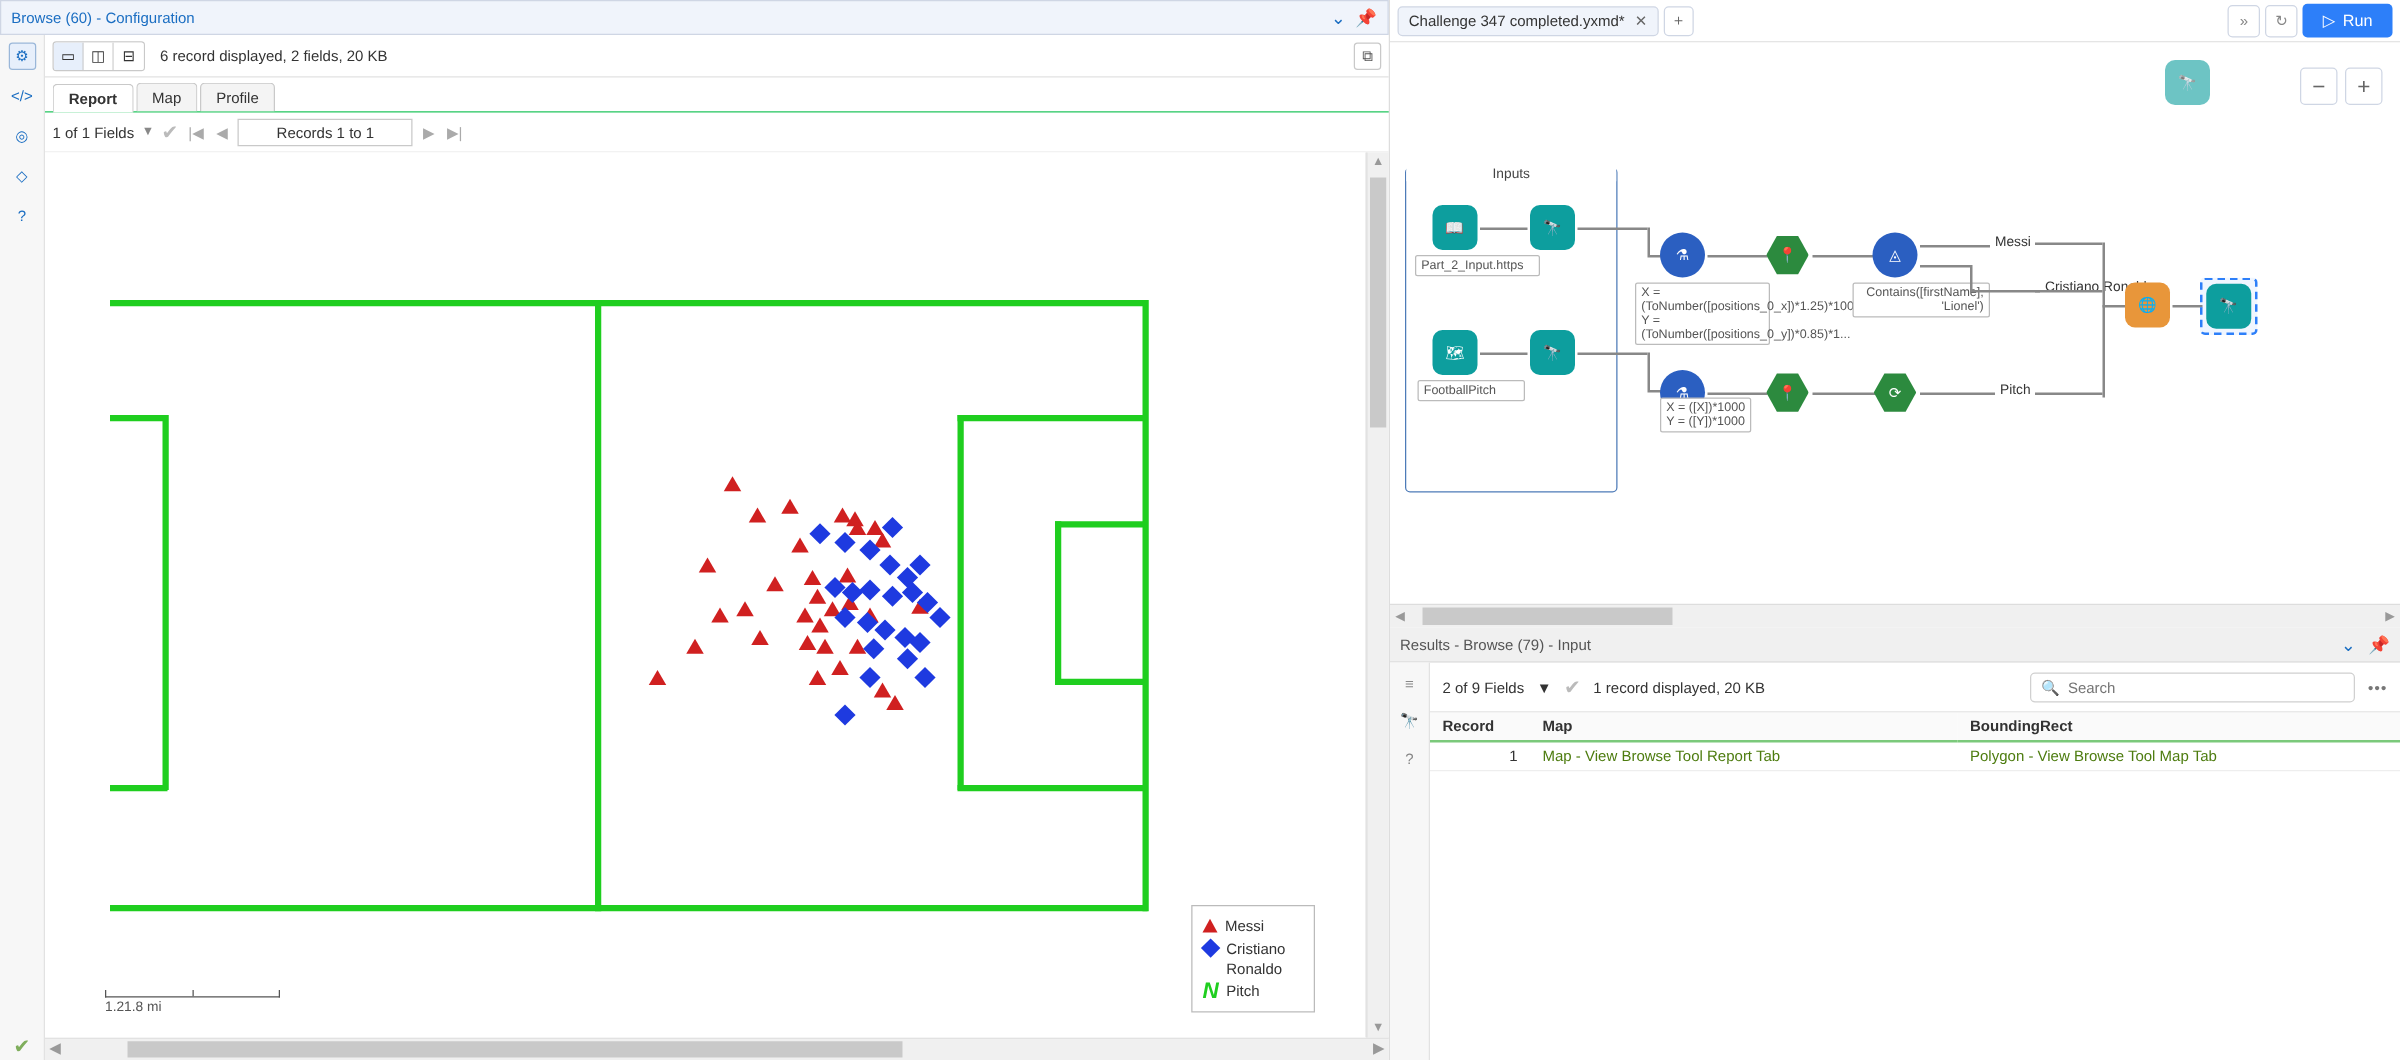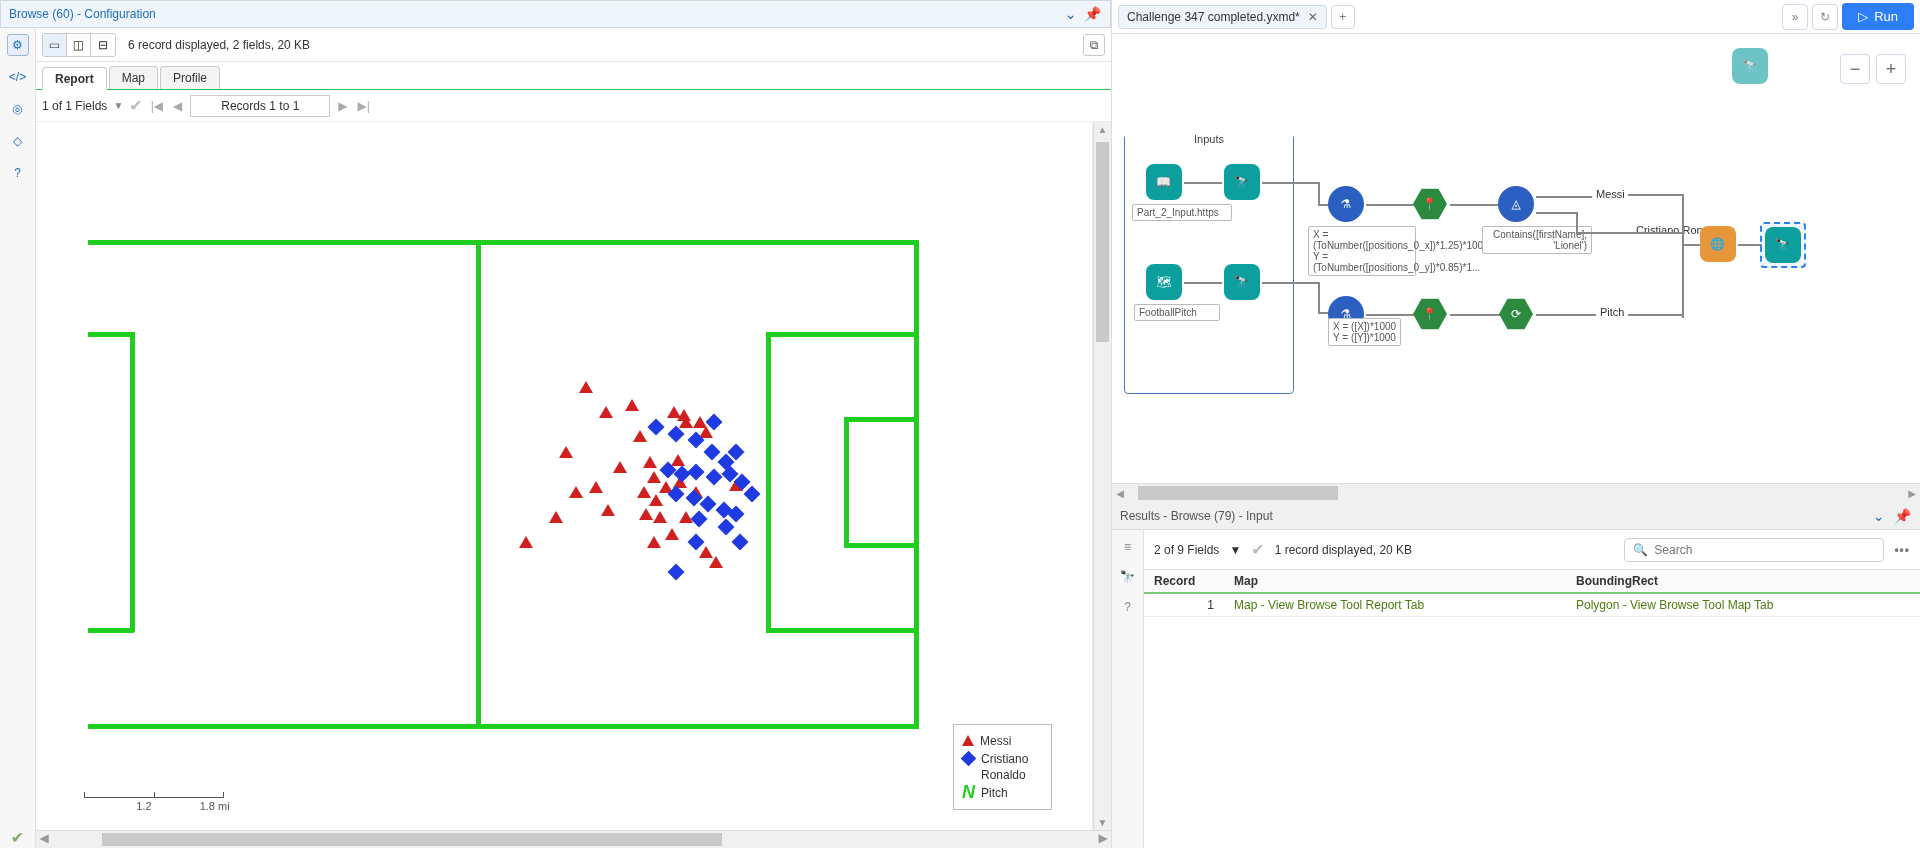--- a/index.html
+++ b/index.html
@@ -40,21 +40,21 @@
 
 .chart-wrap{ flex:1; display:flex; min-height:0;}
 .chart-canvas{ flex:1; position:relative; background:#fff; overflow:hidden; border-right:1px solid #eee;}
 .pitch-line{ position:absolute; background:#1fce1f; }
 .tri-pt{ position:absolute; width:0;height:0; border-left:7px solid transparent; border-right:7px solid transparent; border-bottom:12px solid #d02020; transform:translate(-50%,-50%);}
 .dia-pt{ position:absolute; width:12px;height:12px; background:#1e3ae0; transform:translate(-50%,-50%) rotate(45deg);}
 .scale-bar{ position:absolute; left:48px; bottom:18px; font-size:11px; color:#555;}
 .scale-bar .bar{ height:6px; border:1px solid #555; border-top:none; width:140px; display:flex;}
 .scale-bar .bar div{flex:1; border-right:1px solid #555;}
 .scale-bar .bar div:last-child{border-right:none;}
-.scale-bar .lbls{display:flex; width:150px; justify-content:center; margin-top:2px;gap:48px;}
+.scale-bar .lbls{display:flex; width:150px; justify-content:flex-start; margin-top:2px;}
 .legend{ position:absolute; right:40px; bottom:20px; border:1px solid #bbb; background:#fff; padding:6px 10px 6px 8px; font-size:12px; line-height:16px;}
 .legend-row{display:flex; align-items:flex-start; gap:6px; margin:2px 0;}
 .leg-tri{width:0;height:0;border-left:6px solid transparent;border-right:6px solid transparent;border-bottom:11px solid #d02020; margin-top:2px;}
 .leg-dia{width:11px;height:11px;background:#1e3ae0;transform:rotate(45deg); margin:2px 1px;}
 .leg-pitch{ color:#1fce1f; font-size:18px; font-weight:900; font-style:italic; line-height:14px;}
 .scroll-y{ width:18px; background:#f0f0f0; border-left:1px solid #ddd; position:relative;}
 .scroll-y .thumb{ position:absolute; left:2px; right:2px; top:20px; height:200px; background:#c9c9c9;}
 .scroll-y .arrow{position:absolute; left:0;right:0;text-align:center; color:#999; font-size:10px;}
 .scroll-x-row{height:18px; display:flex; background:#f0f0f0; border-top:1px solid #ddd;}
 .scroll-x-row .track{flex:1; position:relative;}

